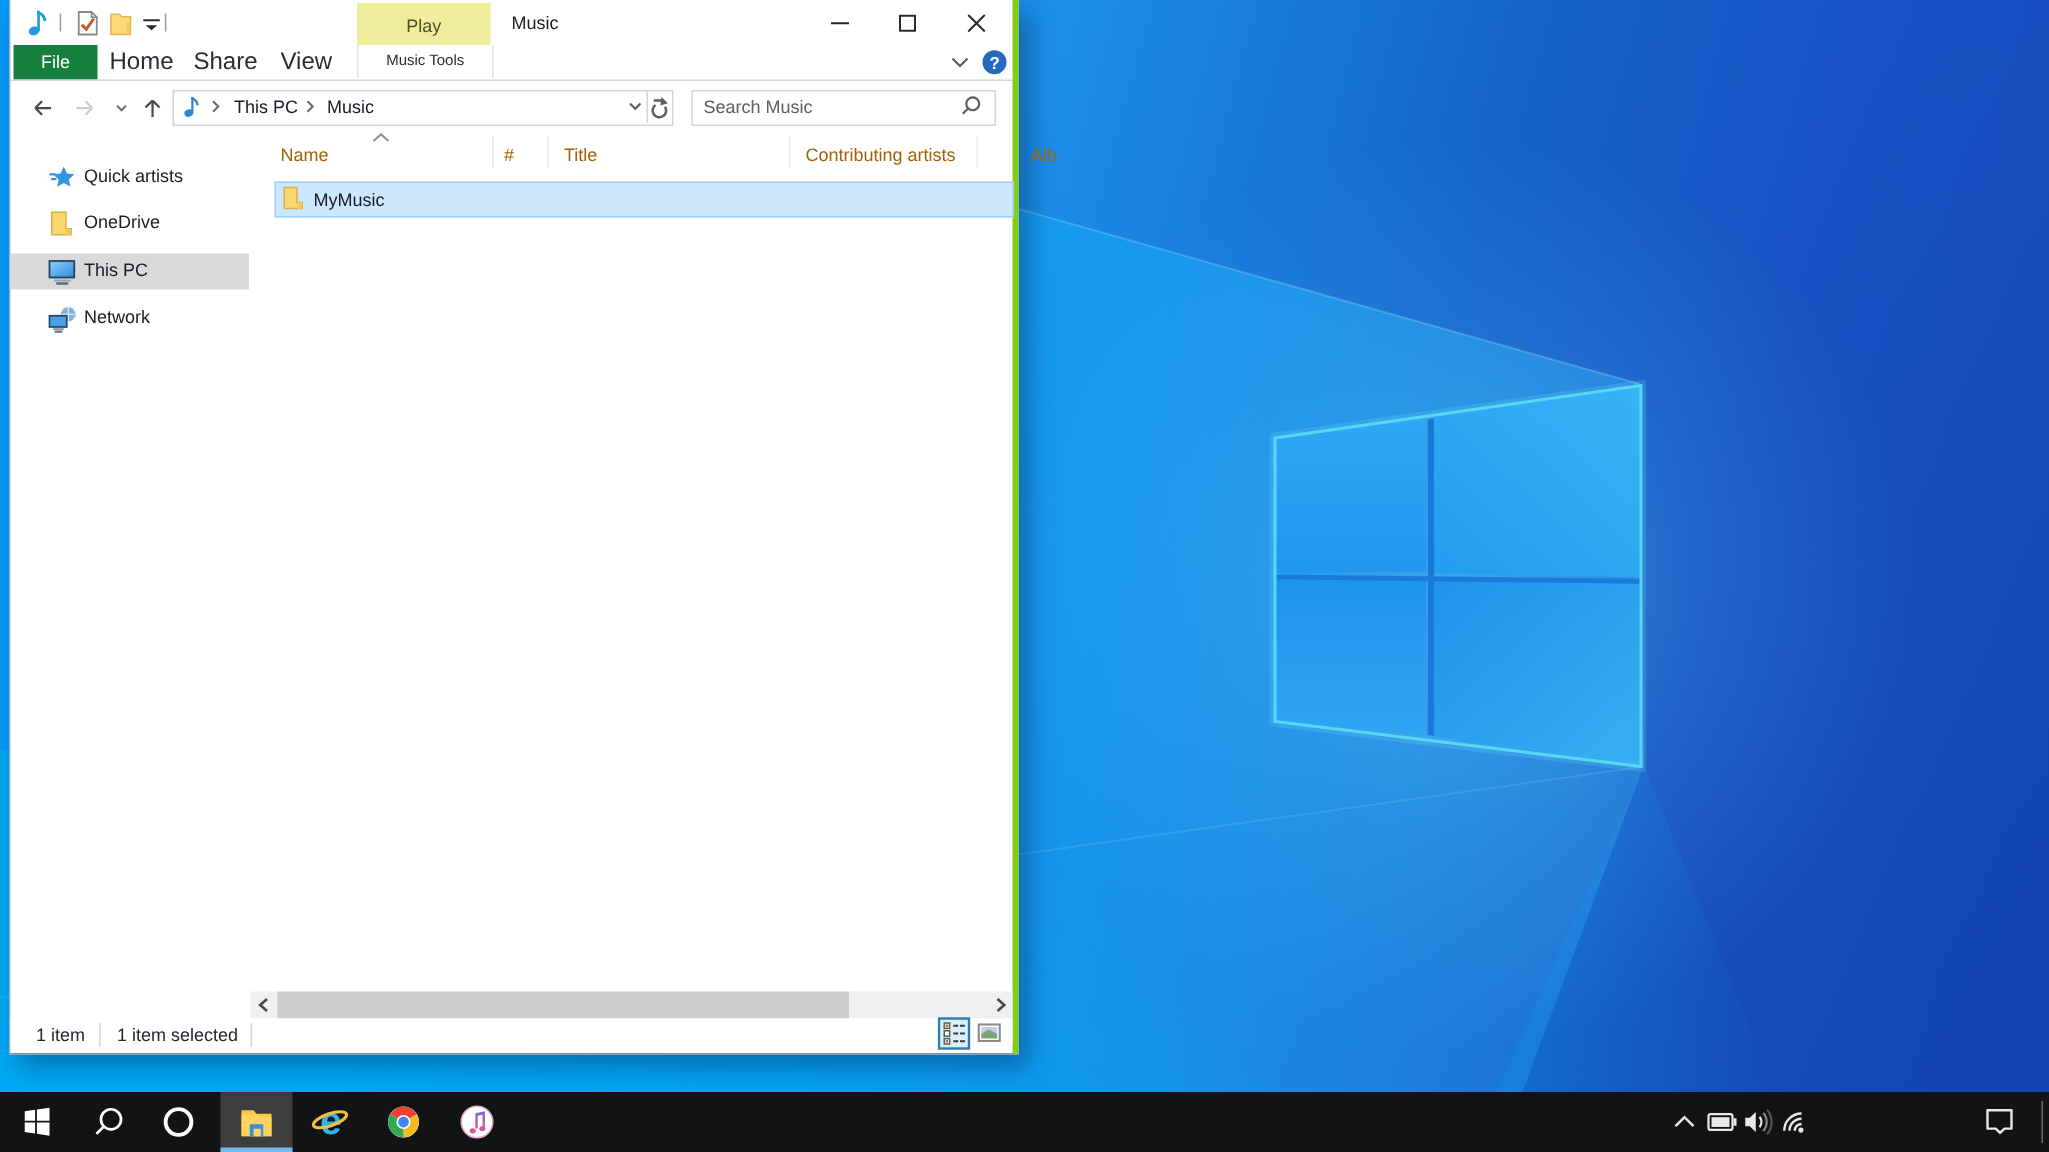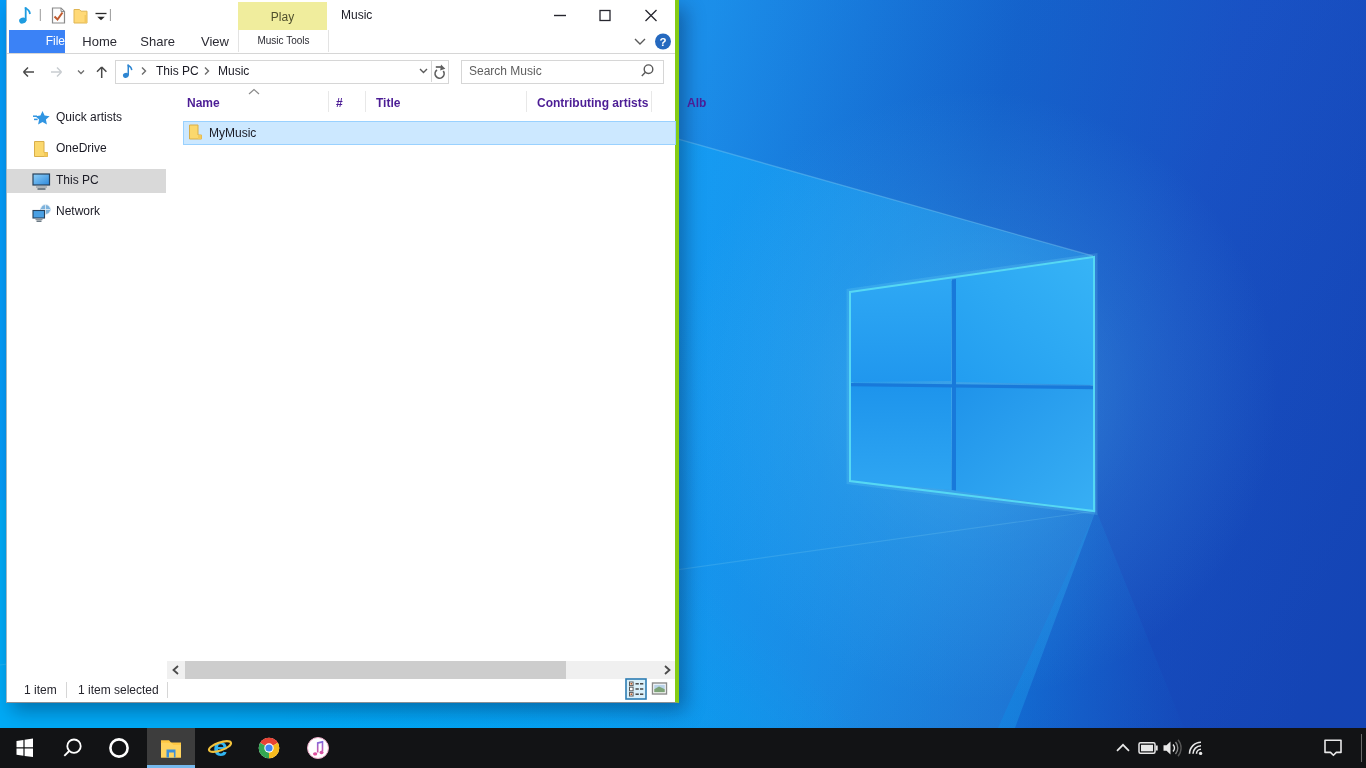--- a/index.html
+++ b/index.html
@@ -7,35 +7,35 @@
   #desktop{position:relative;width:1366px;height:768px;background:#1A4CC2;overflow:hidden;}
   #wallpaper{position:absolute;left:0;top:0;}
   #win{position:absolute;left:6px;top:0;width:668px;height:702px;background:#fff;
     border-right:4px solid #84cc16;border-bottom:1px solid #8a9096;border-left:1px solid #9fb6c4;
     box-shadow:6px 8px 18px rgba(0,10,40,.35);}
   .abs{position:absolute;}
   .t12{font-size:12px;color:#1a1a24;white-space:nowrap;}
   
   #playtab{position:absolute;left:231px;top:2px;width:89px;height:28px;background:#f0ed9d;
     text-align:center;line-height:30px;font-size:12px;color:#50502e;}
-  #filetab{position:absolute;left:2px;top:30px;width:56px;height:23px;background:#3b82f6;
-    color:#fff;font-size:12px;text-align:right;line-height:23px;}
-  .rtab{position:absolute;top:30px;height:23px;font-size:13px;color:#2b2b33;text-align:right;line-height:23px;}
+  #filetab{position:absolute;left:2px;top:30px;width:56px;height:23px;background:#15803d;
+    color:#fff;font-size:12px;text-align:center;line-height:23px;}
+  .rtab{position:absolute;top:30px;height:23px;font-size:16px;color:#2b2b33;text-align:left;line-height:23px;}
   #mtools{position:absolute;left:231px;top:30px;width:89px;height:22px;border-left:1px solid #e3e3e3;
     border-right:1px solid #e3e3e3;font-size:10px;color:#2b2b33;text-align:center;line-height:22px;}
   #tabline{position:absolute;left:0;top:53px;width:668px;height:1px;background:#d6d6d6;}
   
   #addrbox{position:absolute;left:108px;top:60px;width:332px;height:22px;border:1px solid #d6d6d6;background:#fff;}
   #searchbox{position:absolute;left:454px;top:60px;width:201px;height:22px;border:1px solid #d6d6d6;background:#fff;}
   
   .navitem{position:absolute;left:0;width:160px;height:24px;}
   .navlabel{position:absolute;left:49px;top:4px;font-size:12px;color:#1a1a24;}
   
   .hsep{position:absolute;top:91px;width:1px;height:21px;background:#e8e8e8;}
-  .htext{position:absolute;top:96px;font-size:12px;color:#4c1d95;white-space:nowrap;font-weight:bold;}
+  .htext{position:absolute;top:96px;font-size:12px;color:#a16207;white-space:nowrap;}
   #row{position:absolute;left:176px;top:121px;width:491px;height:22px;background:#cce8ff;border:1px solid #99d1ff;}
   
   #hscroll{position:absolute;left:160px;top:661px;width:508px;height:18px;background:#f0f0f0;}
   #hthumb{position:absolute;left:18px;top:0;width:381px;height:18px;background:#cdcdcd;}
   
   #status{position:absolute;left:0;top:679px;width:668px;height:18px;background:#fff;}
   .ssep{position:absolute;top:3px;width:1px;height:16px;background:#d6d6d6;}
   
   #taskbar{position:absolute;left:0;top:728px;width:1366px;height:40px;background:#121315;}
   #exptile{position:absolute;left:147px;top:0;width:48px;height:40px;background:#3d3d3d;}

